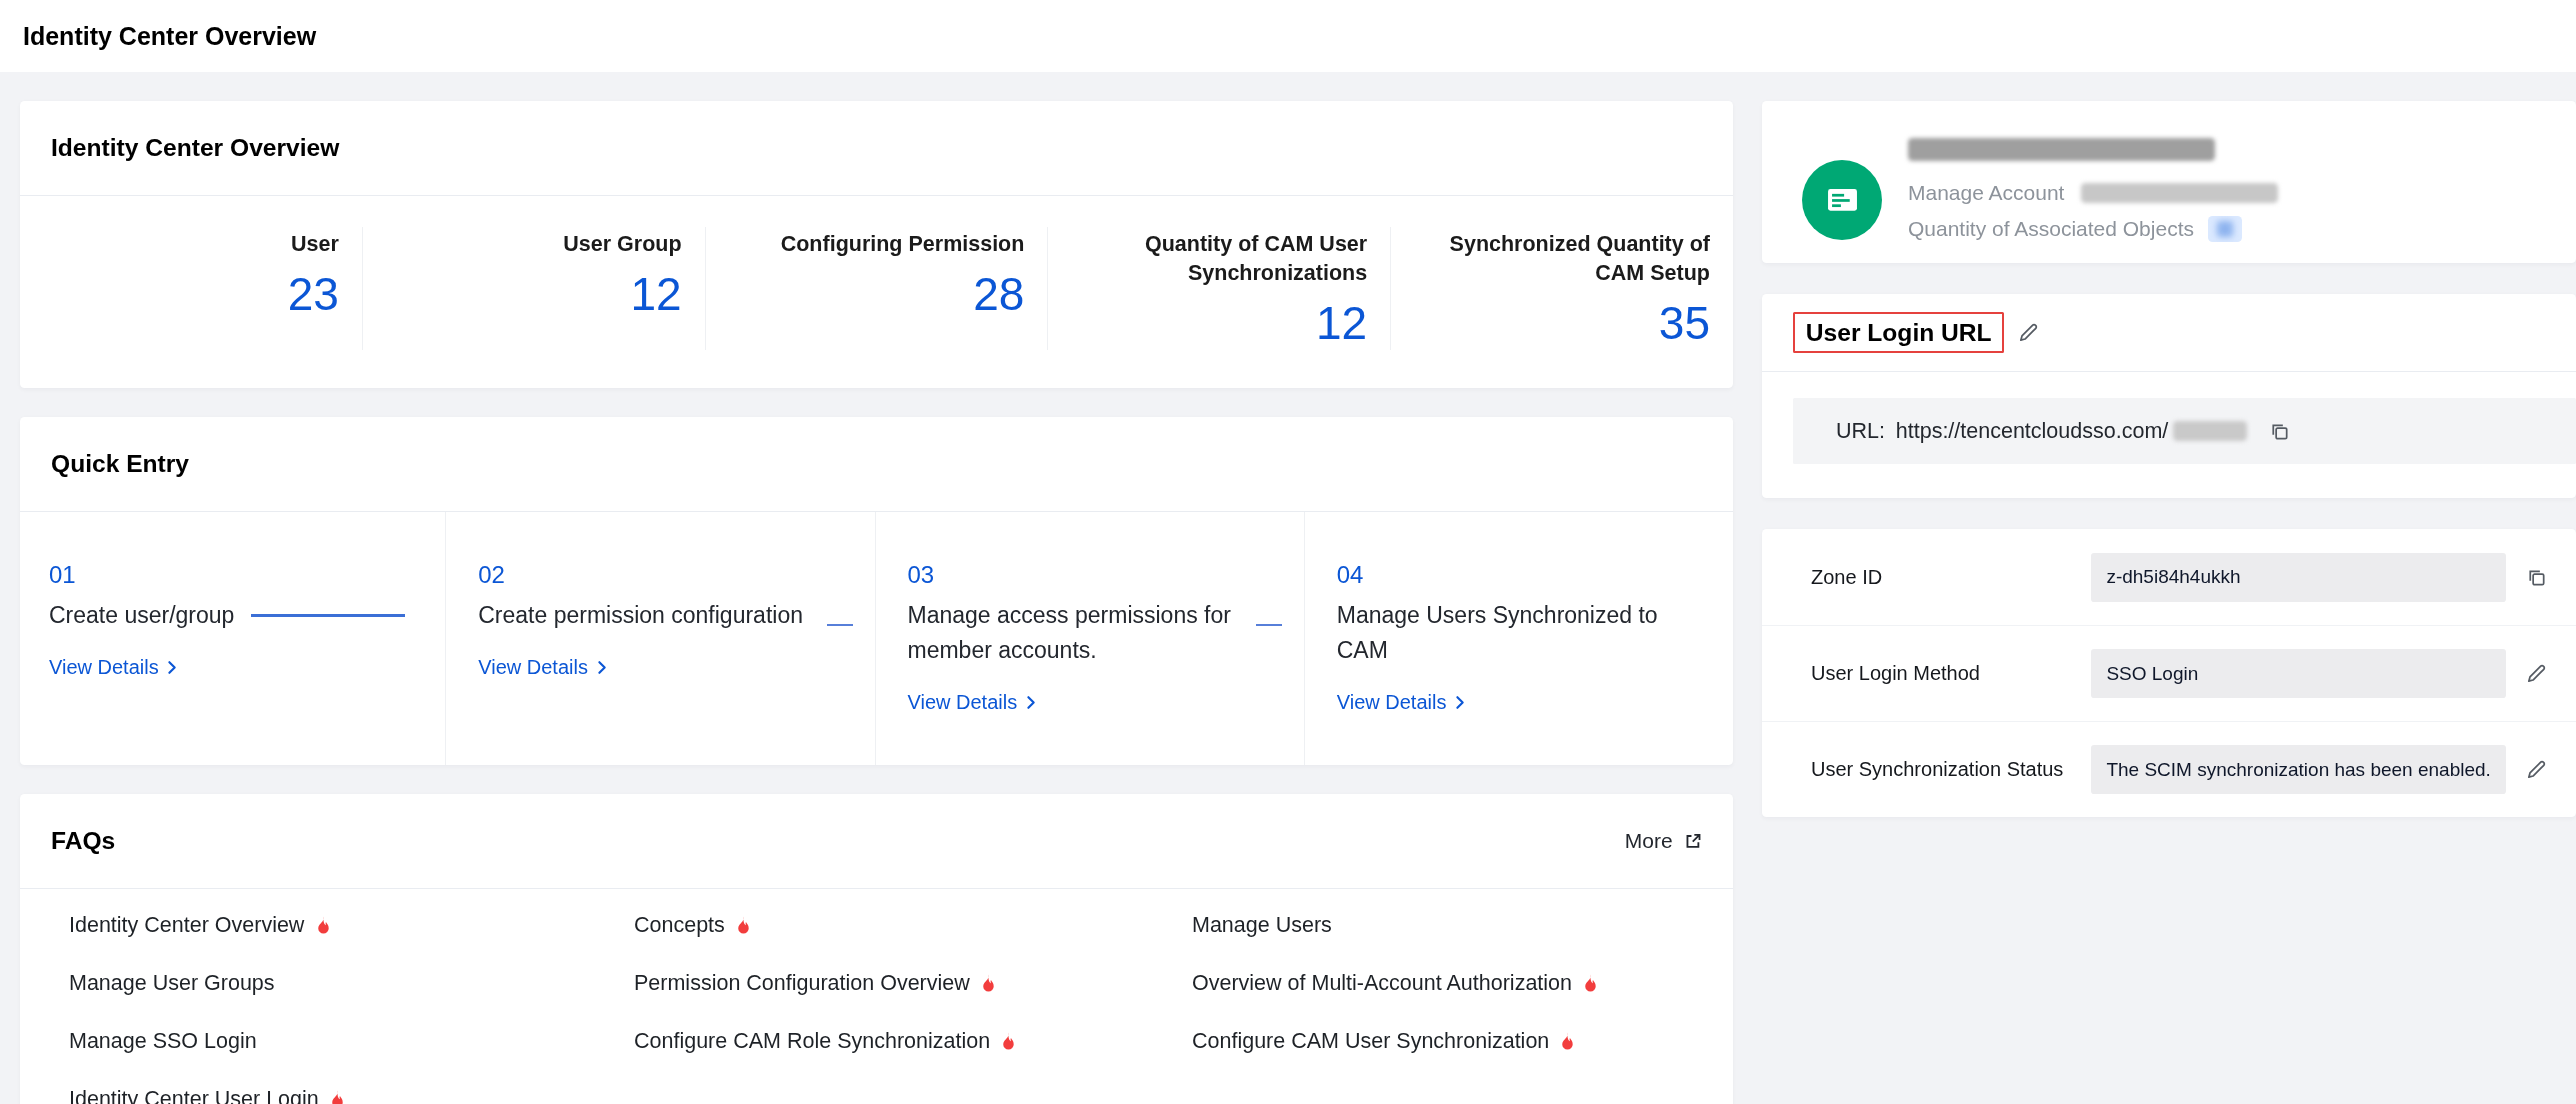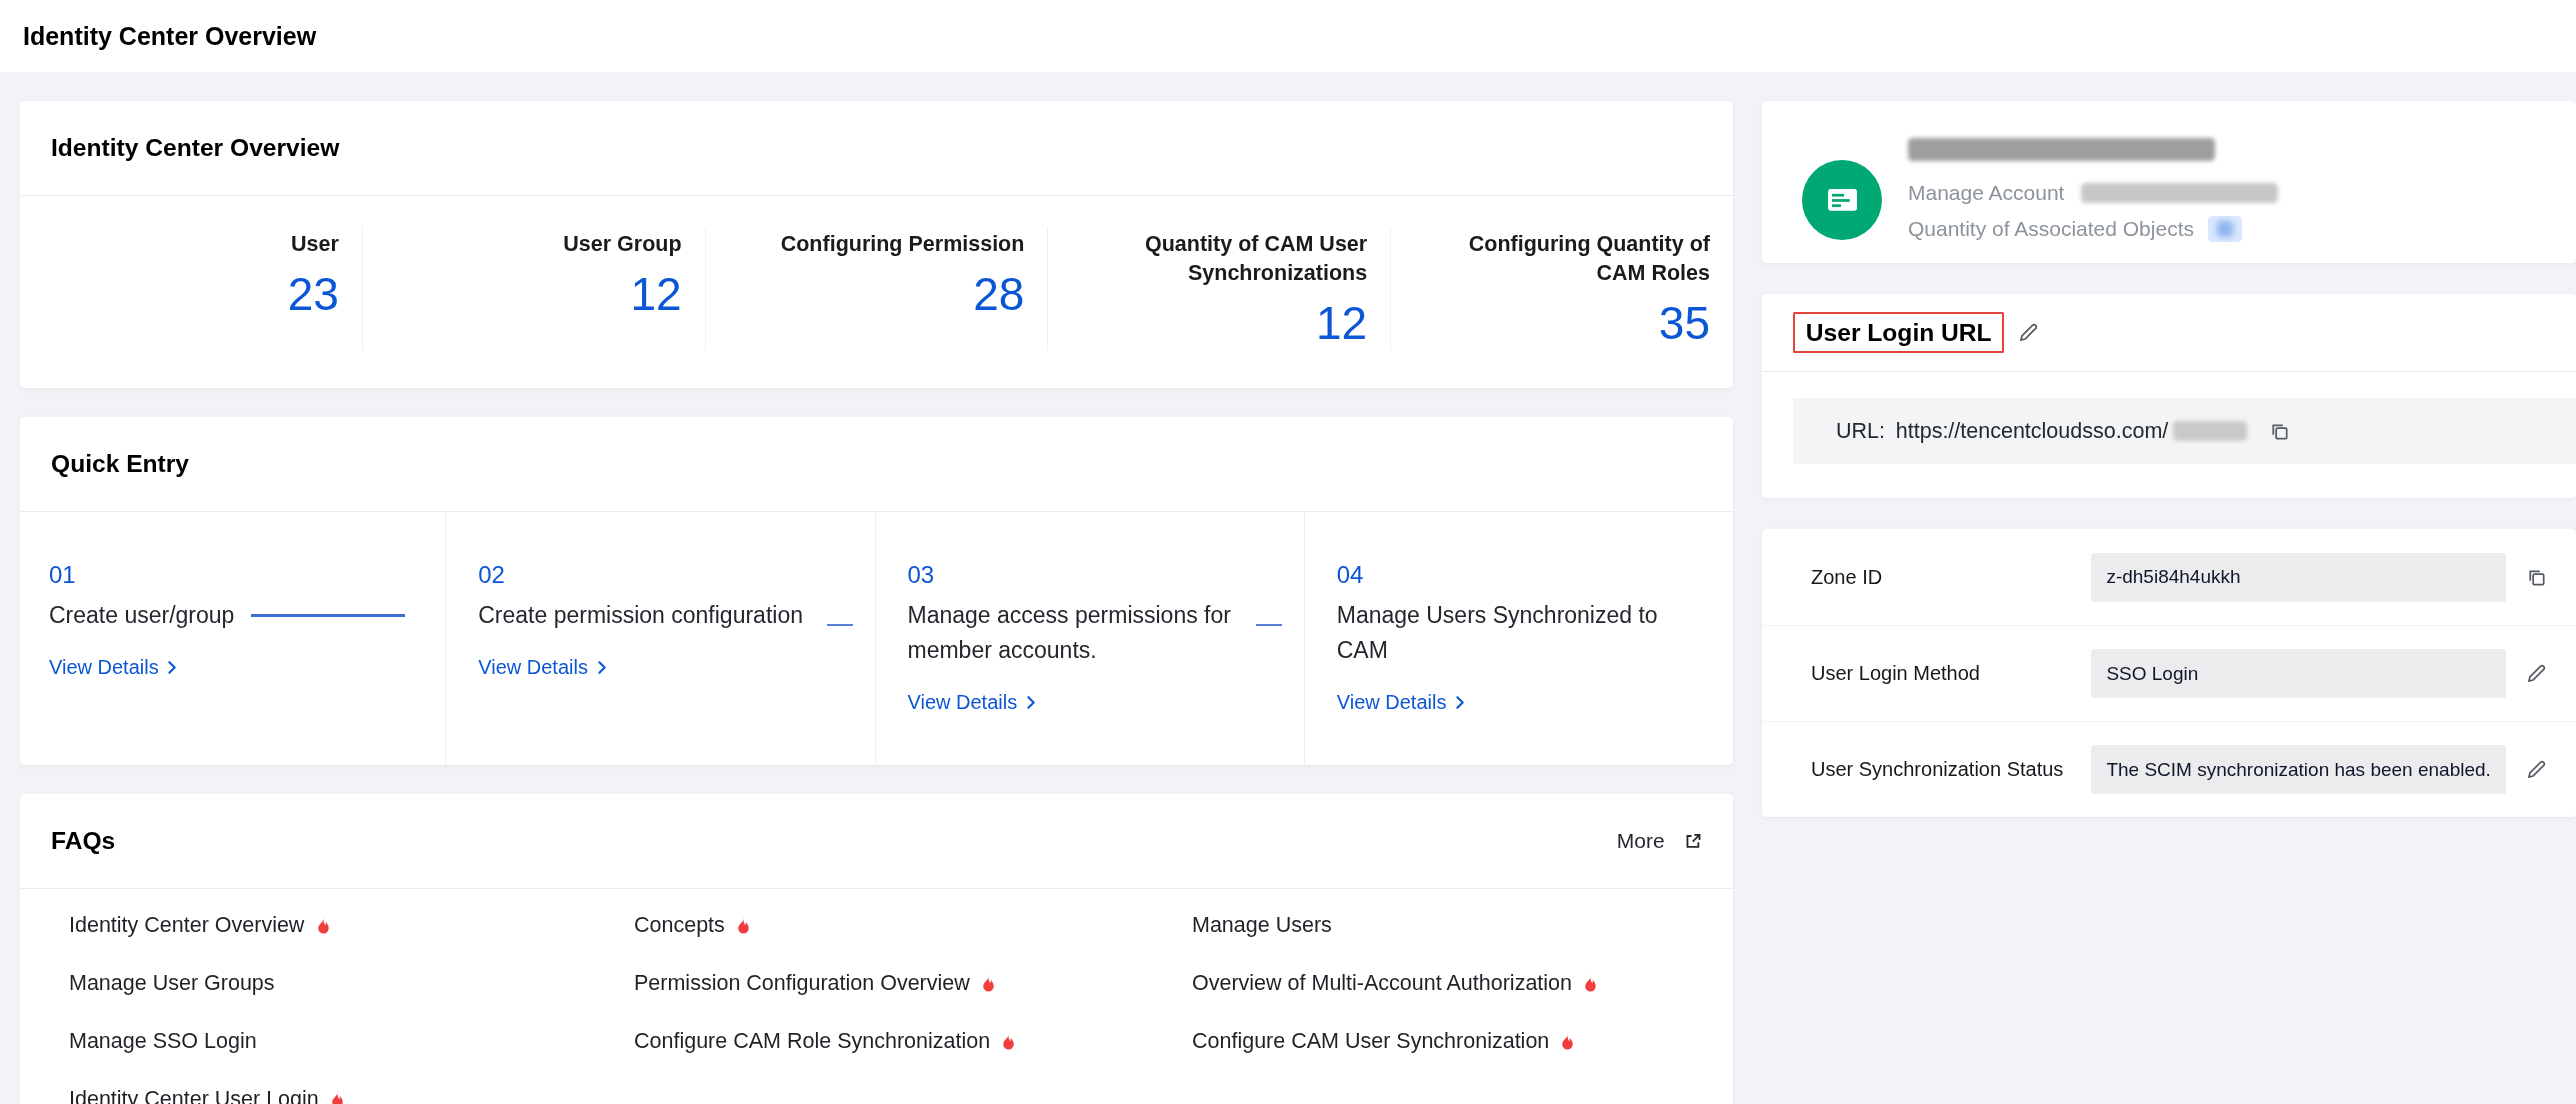--- a/index.html
+++ b/index.html
@@ -34,21 +34,21 @@
   .step { flex:1; position:relative; padding:49px 31px 43px 32px; border-left:1.5px solid #eef0f3; min-height:253px; }
   .step:first-child { border-left:none; padding-left:29px; }
   .step-num { font-size:24px; font-weight:500; color:#0b56d5; }
   .step-title { font-size:23px; color:#23272e; line-height:35px; margin-top:9.2px; max-width:338px; }
   .step-title-row { display:flex; align-items:center; gap:17px; white-space:nowrap; max-width:none; }
   .step-line { display:inline-block; width:154px; height:2.3px; background:#3b6fd6; }
   .step-dash { position:absolute; right:21.5px; top:112px; width:26px; height:2.3px; background:#577fd9; }
   .view-details { display:inline-flex; align-items:center; gap:4.6px; margin-top:23px; font-size:20px; color:#0b56d5; cursor:pointer; }
 
   
-  .more-link { margin-left:auto; display:flex; align-items:center; gap:19px; font-size:21px; color:#23272e; cursor:pointer; }
+  .more-link { margin-left:auto; display:flex; align-items:center; gap:11px; font-size:21px; color:#23272e; cursor:pointer; }
   .faq-grid { display:grid; grid-template-columns:565px 558px 1fr; padding:7.7px 31px 31px 49px; }
   .faq-item { height:58px; display:flex; align-items:center; gap:9.2px; font-size:21.5px; color:#1e2227; cursor:pointer; }
 
   
   .account-card { height:162px; padding:34px 31px 0 40px; display:flex; }
   .avatar { width:80px; height:80px; border-radius:50%; background:#00a874; margin-top:24.6px; flex:none;
             display:flex; align-items:center; justify-content:center; }
   .account-info { margin-left:26px; min-width:0; }
   .blob { border-radius:4.6px; filter:blur(2.3px); }
   .blob-name { width:307px; height:23px; background:#9f9f9f; margin-top:3.1px; }
@@ -109,21 +109,21 @@
         </div>
         <div class="stat">
           <div class="stat-label">Configuring Permission</div>
           <div class="stat-value">28</div>
         </div>
         <div class="stat">
           <div class="stat-label">Quantity of CAM User Synchronizations</div>
           <div class="stat-value">12</div>
         </div>
         <div class="stat">
-          <div class="stat-label">Configuring Quantity of CAM Roles</div>
+          <div class="stat-label">Synchronized Quantity of CAM Setup</div>
           <div class="stat-value">35</div>
         </div>
       </div>
     </section>
 
     <section class="card">
       <div class="card-header">
         <h2 class="card-title">Quick Entry</h2>
       </div>
       <div class="steps">

